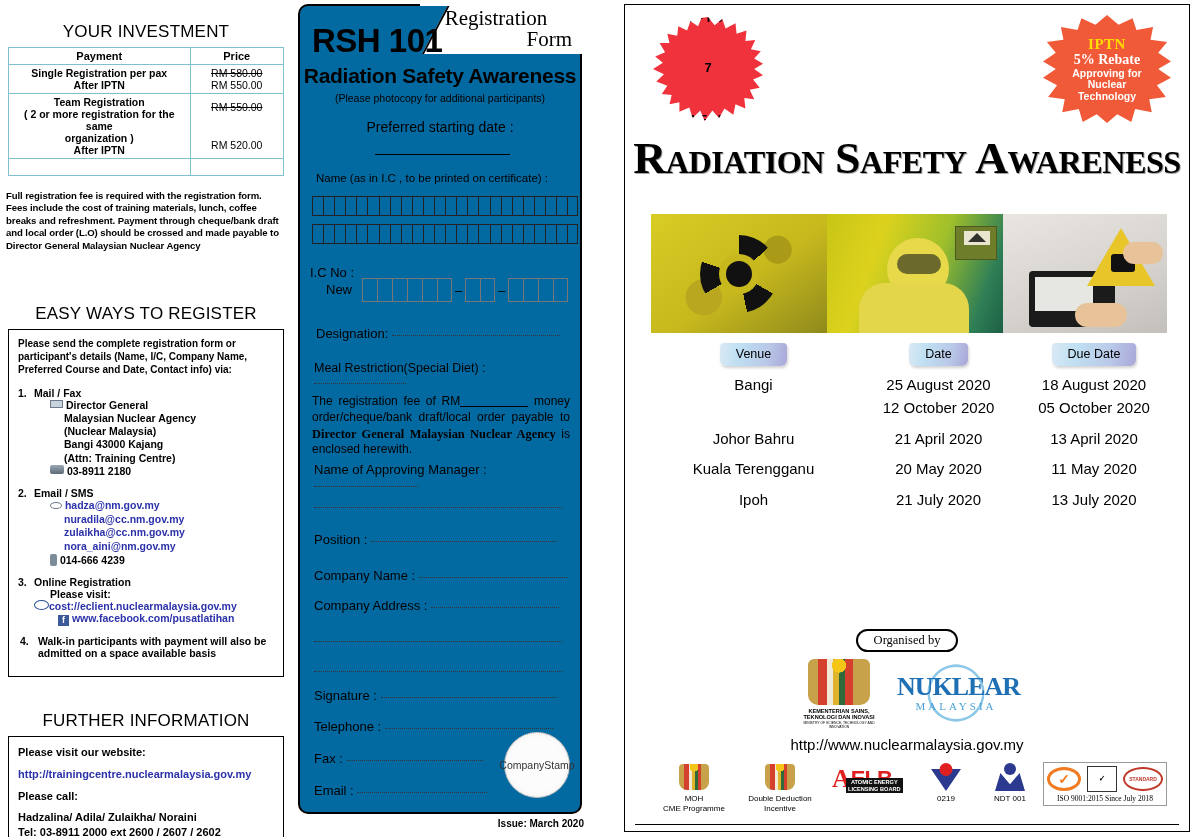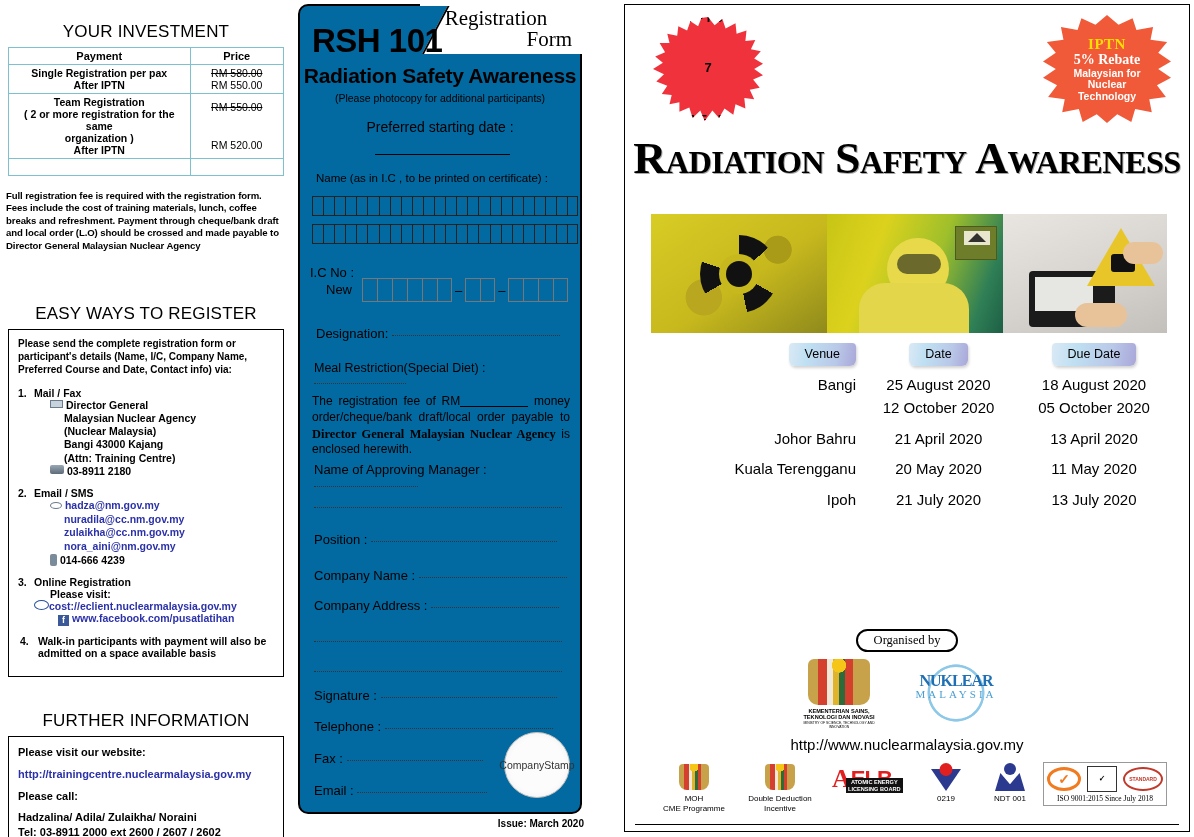--- a/index.html
+++ b/index.html
@@ -245,21 +245,21 @@
   .sh-cell { position:relative; text-align:center; }
   .sh-banner {
     display:inline-block; padding: 4px 16px 5px;
     font-size: 12.5px;
     background: linear-gradient(100deg,#dbe9f5 0%,#bfe0f2 28%,#b9c8e8 70%,#a9a7d8 100%);
     border-radius: 4px 4px 6px 6px;
     box-shadow: 1px 2px 3px rgba(0,0,0,.18);
   }
   .sched-rows { margin-top: 8px; }
   .srow { display:flex; align-items:flex-start; font-size: 15px; line-height: 1.52; }
-  .c-venue { width: 205px; text-align:right; }
+  .c-venue { width: 205px; text-align:center; }
   .c-date  { width: 165px; text-align:center; }
   .c-due   { width: 146px; text-align:center; }
 
   .org-wrap { position:absolute; left:0; right:0; top: 624px; text-align:center; }
   .org-pill {
     display:inline-block; border: 2.2px solid #000; border-radius: 14px;
     padding: 2px 16px; font-size: 12.5px;
     font-family: "Liberation Serif", serif;
   }
   .org-logos { position:absolute; left:0; right:0; top: 652px; display:flex; justify-content:center; align-items:center; gap: 18px; }
@@ -283,21 +283,21 @@
     width: 92px; height: 56px;
   }
   .nuk-atom span {
     position:absolute; left:0; top:0; width:92px; height:56px;
     border: 2px solid #8ec8e8; border-radius: 50%;
   }
   .nuk-atom span:nth-child(1){ transform: rotate(0deg) scale(.62,1); }
   .nuk-atom span:nth-child(2){ transform: rotate(60deg) scale(.62,1); }
   .nuk-atom span:nth-child(3){ transform: rotate(120deg) scale(.62,1); }
   .nuk-word { position:absolute; left:0; right:0; top:10px; text-align:center; }
-  .nuk-word .n1 { font-family:"Liberation Serif", serif; font-weight:bold; font-size:16px; color:#1f6fb4; letter-spacing:-1px;margin-top:20px; }
+  .nuk-word .n1 { font-family:"Liberation Serif", serif; font-weight:bold; font-size:26px; color:#1f6fb4; letter-spacing:-1px;margin-top:20px; }
   .nuk-word .n2 { font-family:"Liberation Serif", serif; font-size:11px; color:#4a9fd4; letter-spacing:3px; display:block; margin-top:-2px; }
 
   .web-url { position:absolute; left:0; right:0; top: 731px; text-align:center; font-size: 15px; }
 
   .accred { position:absolute; left: 26px; top: 757px; width: 516px; display:flex; align-items:flex-start; gap: 0; }
   .acc-item { text-align:center; font-size: 8px; line-height:1.2; }
   .acc-ico { height: 30px; display:flex; align-items:center; justify-content:center; margin-bottom:2px; }
   .jata-sm {
     width: 30px; height: 26px;
     background:
@@ -615,21 +615,21 @@
 
     <div class="burst-red">
       <div class="t1">CEP Point</div>
       <div class="t2">7</div>
       <div class="t3">AELB</div>
     </div>
 
     <div class="burst-orange">
       <div class="b1">IPTN</div>
       <div class="b2">5% Rebate</div>
-      <div class="b3">Malaysian for</div>
+      <div class="b3">Approving for</div>
       <div class="b3">Nuclear</div>
       <div class="b3">Technology</div>
     </div>
 
     <div class="main-title">Radiation Safety Awareness</div>
 
     <div class="photos">
       <div class="ph ph1">
         <div class="tref-core" style="width:38px;height:38px;"></div>
         <div style="position:absolute;left:50%;top:50%;width:0;height:0;">

